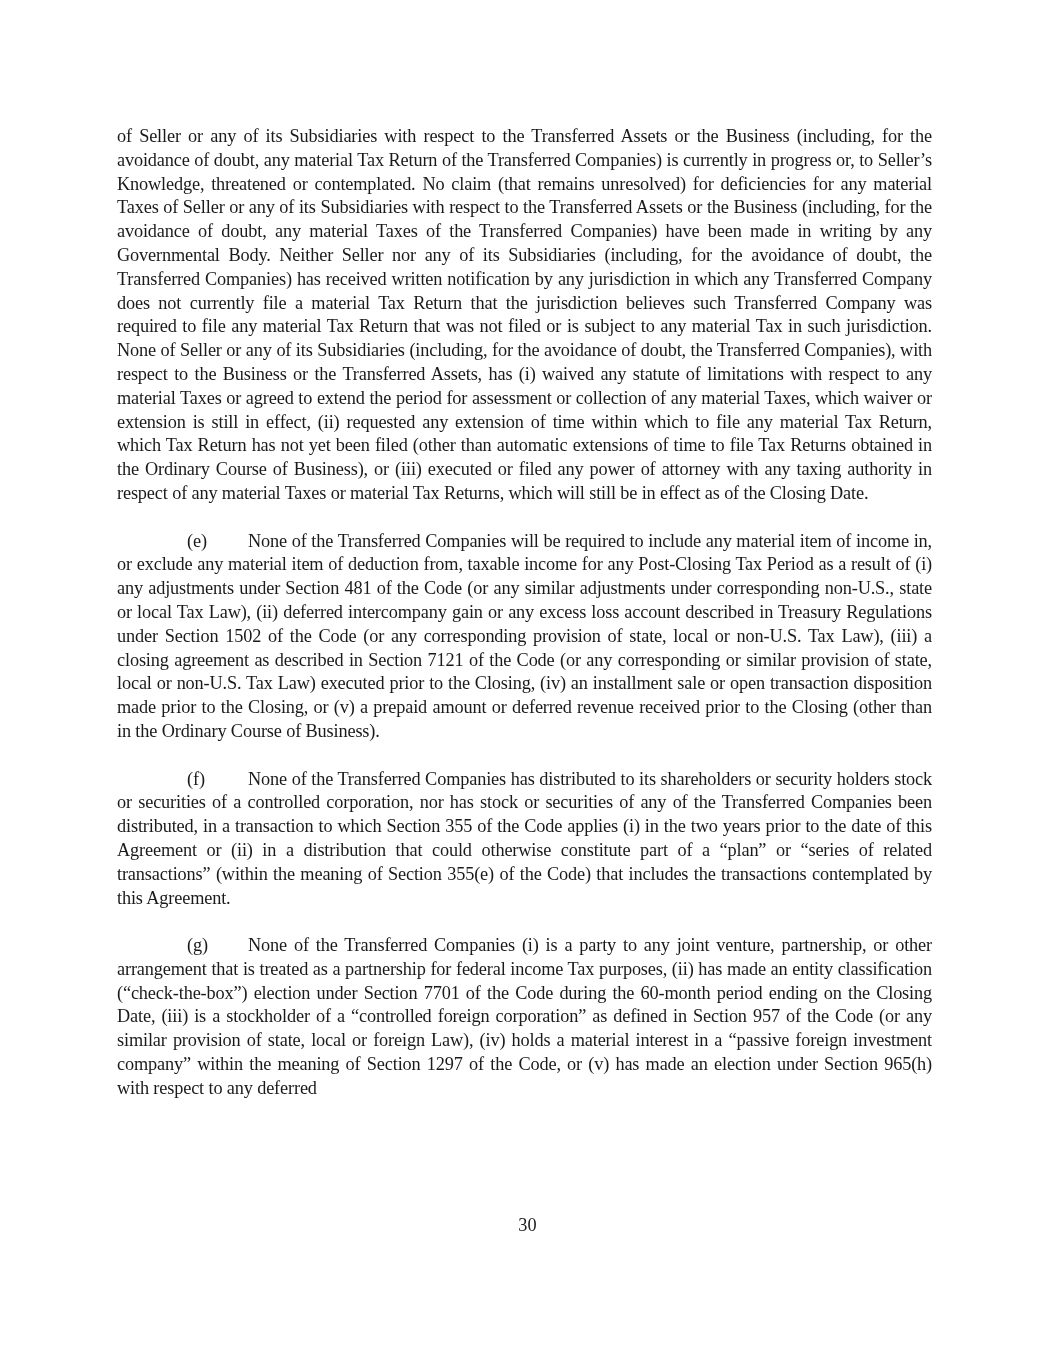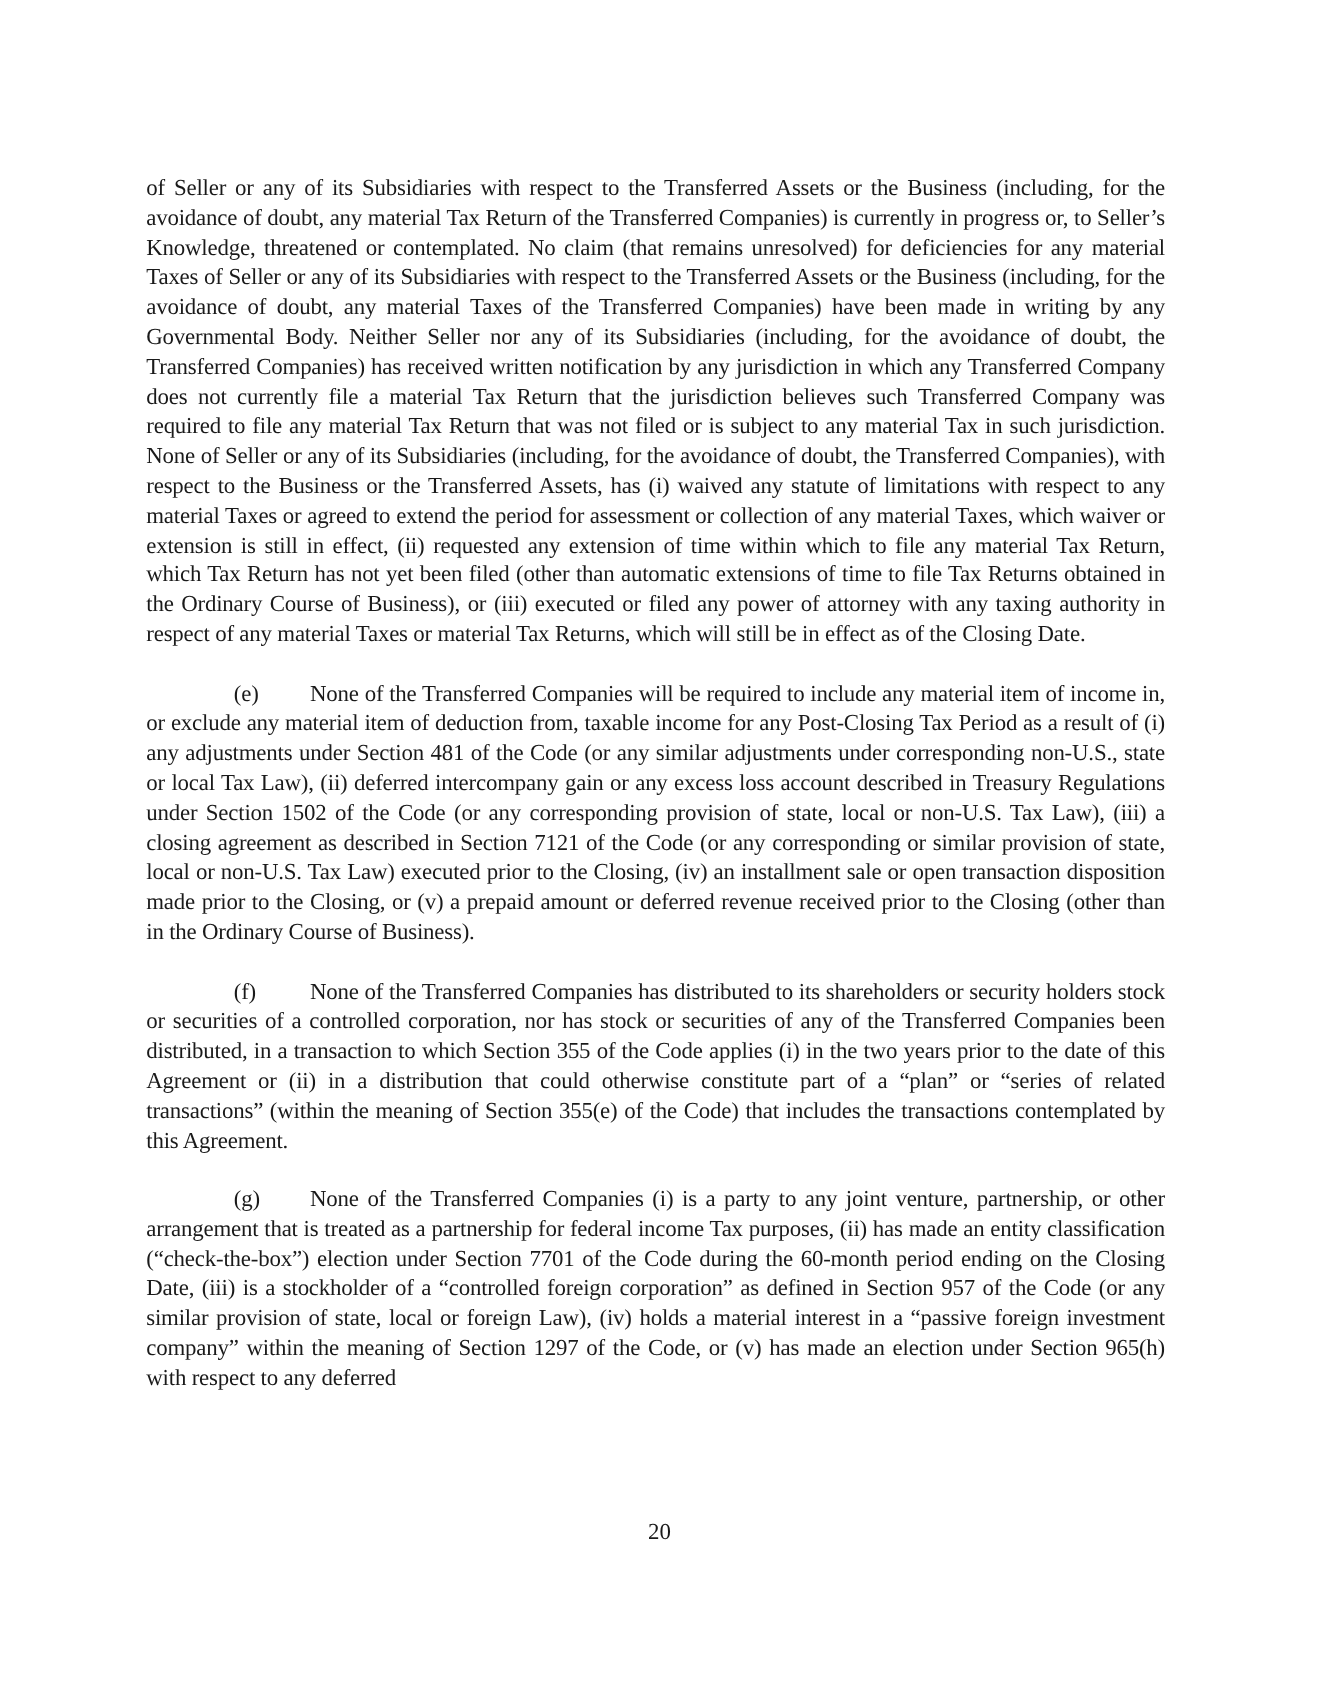--- a/index.html
+++ b/index.html
@@ -11,21 +11,21 @@
     width: 1055px;
     height: 1365px;
     position: relative;
     overflow: hidden;
     font-family: "Liberation Serif", "DejaVu Serif", serif;
     color: #1a1a1a;
   }
   .page {
     position: absolute;
     left: 117px;
-    top: 139px;
+    top: 125px;
     width: 815px;
   }
   .para {
     font-size: 18.3px;
     line-height: 23.8px;
     text-align: justify;
     margin: 0 0 23.8px 0;
     letter-spacing: -0.15px;
   }
   .para.first {
@@ -62,13 +62,13 @@
   <p class="para">
     <span class="label">(f)</span><span>None of the Transferred Companies has distributed to its shareholders or security holders stock or securities of a controlled corporation, nor has stock or securities of any of the Transferred Companies been distributed, in a transaction to which Section 355 of the Code applies (i) in the two years prior to the date of this Agreement or (ii) in a distribution that could otherwise constitute part of a “plan” or “series of related transactions” (within the meaning of Section 355(e) of the Code) that includes the transactions contemplated by this Agreement.</span>
   </p>
 
   <p class="para">
     <span class="label">(g)</span><span>None of the Transferred Companies (i) is a party to any joint venture, partnership, or other arrangement that is treated as a partnership for federal income Tax purposes, (ii) has made an entity classification (“check-the-box”) election under Section 7701 of the Code during the 60-month period ending on the Closing Date, (iii) is a stockholder of a “controlled foreign corporation” as defined in Section 957 of the Code (or any similar provision of state, local or foreign Law), (iv) holds a material interest in a “passive foreign investment company” within the meaning of Section 1297 of the Code, or (v) has made an election under Section 965(h) with respect to any deferred</span>
   </p>
 
 </div>
 
-<div class="page-number">20</div>
+<div class="page-number">30</div>
 
 </body></html>

